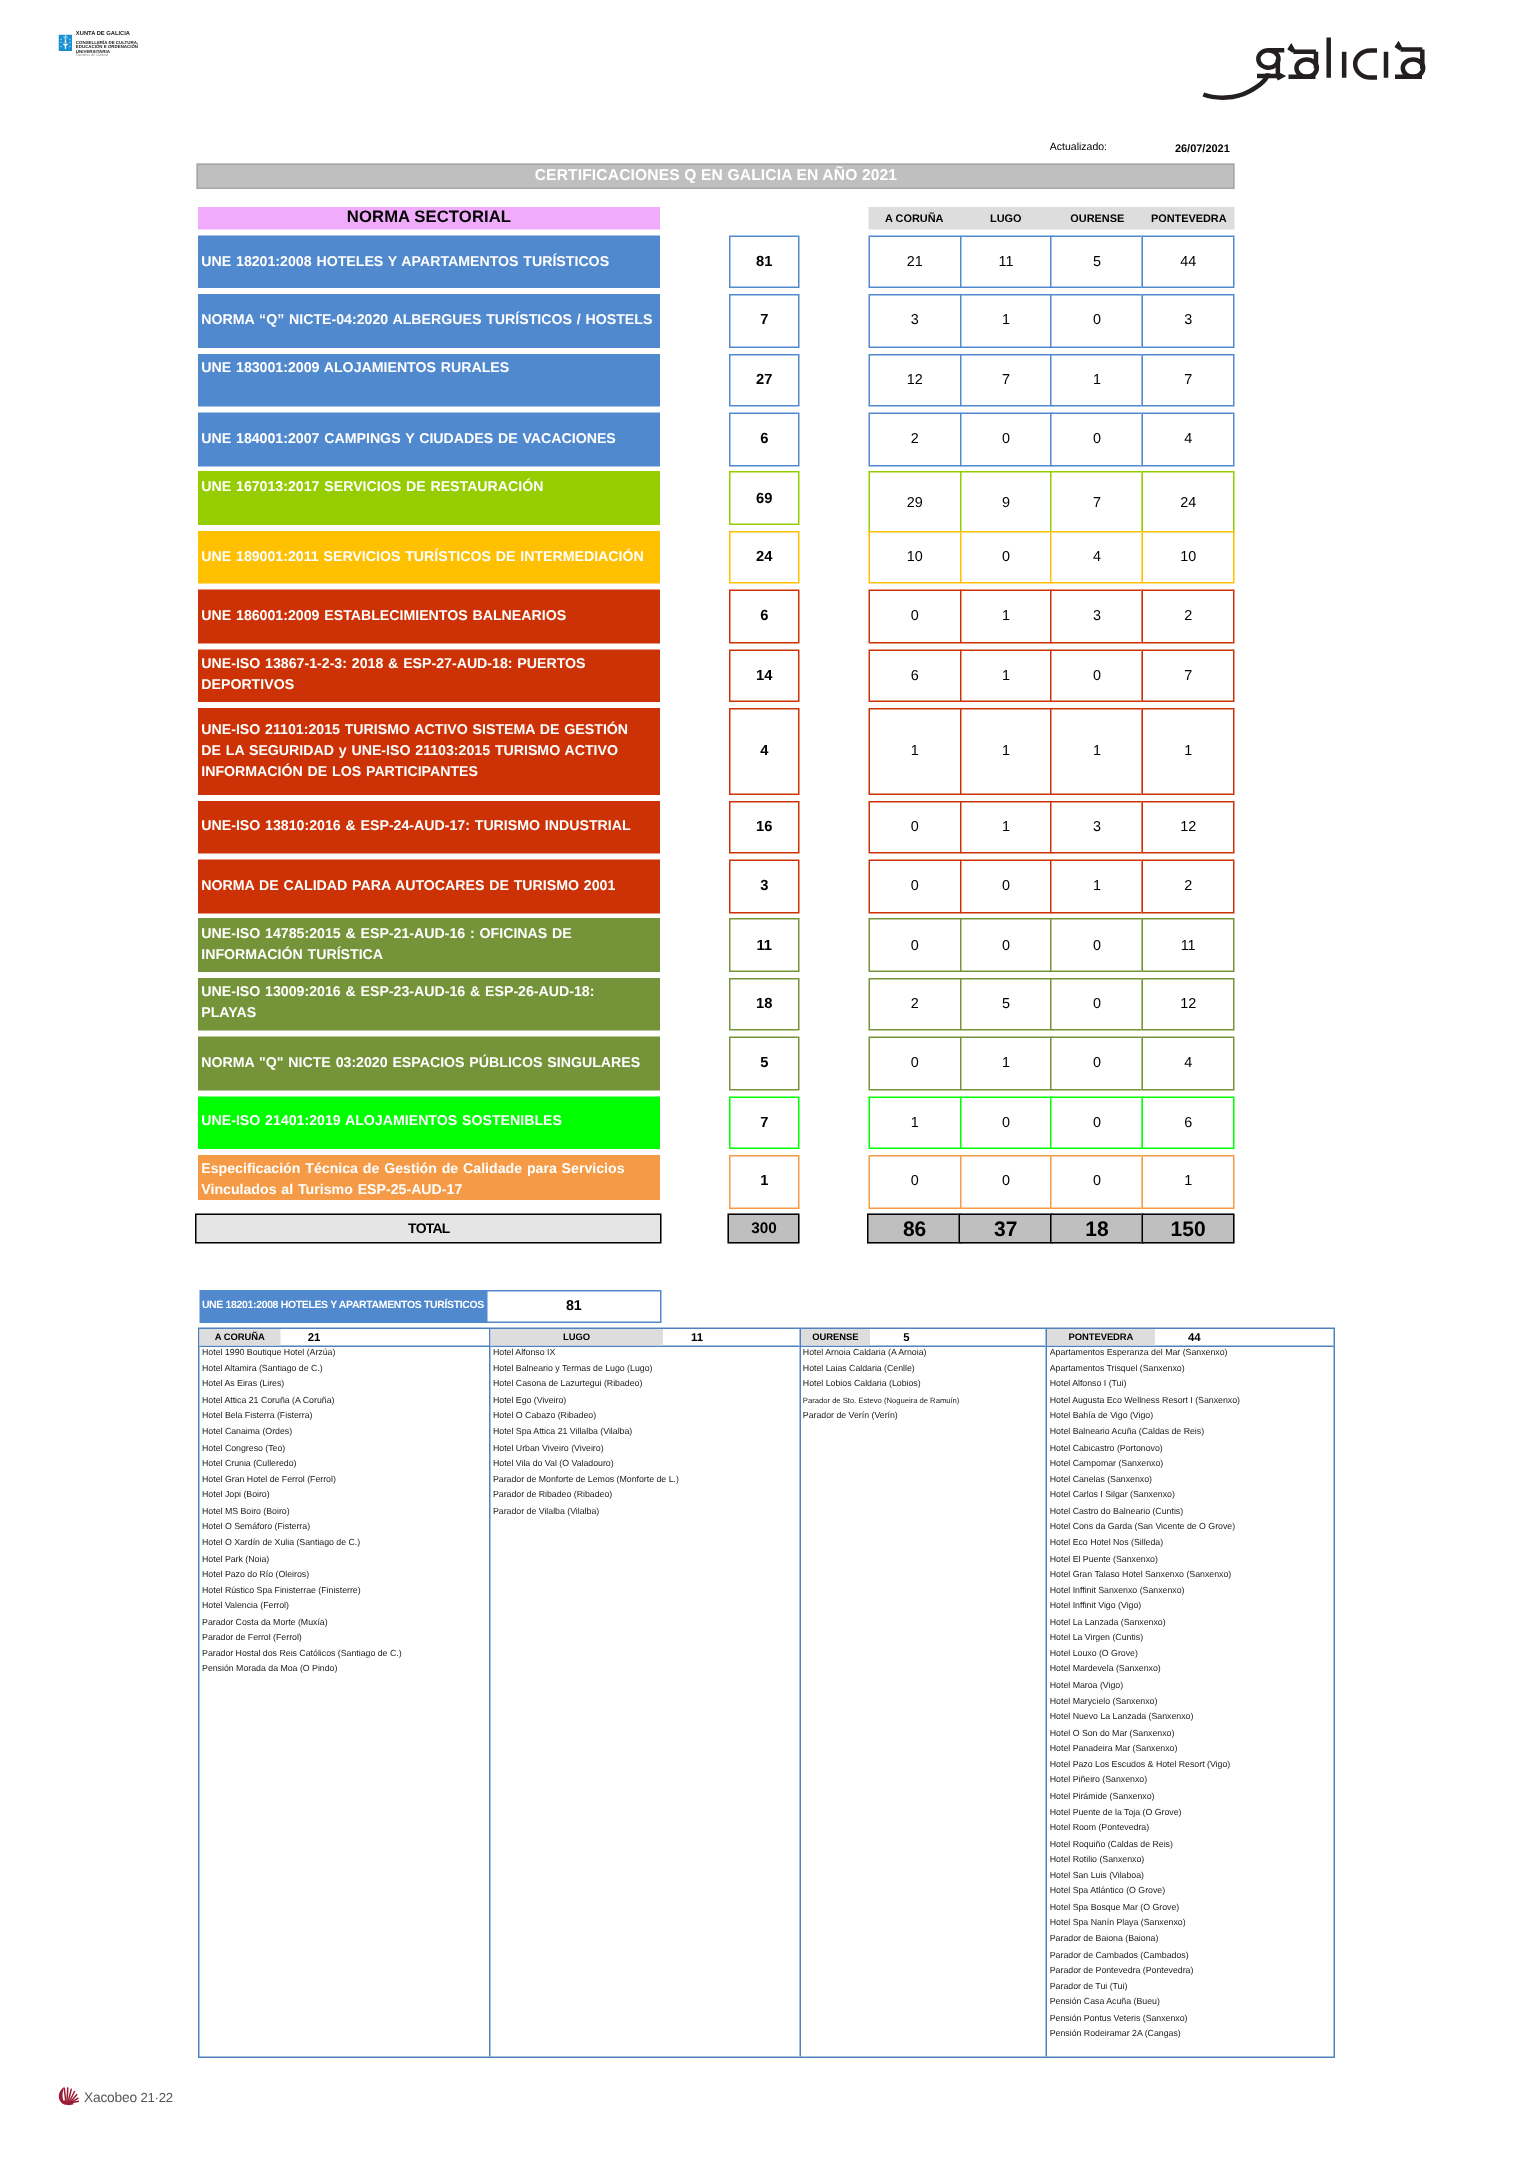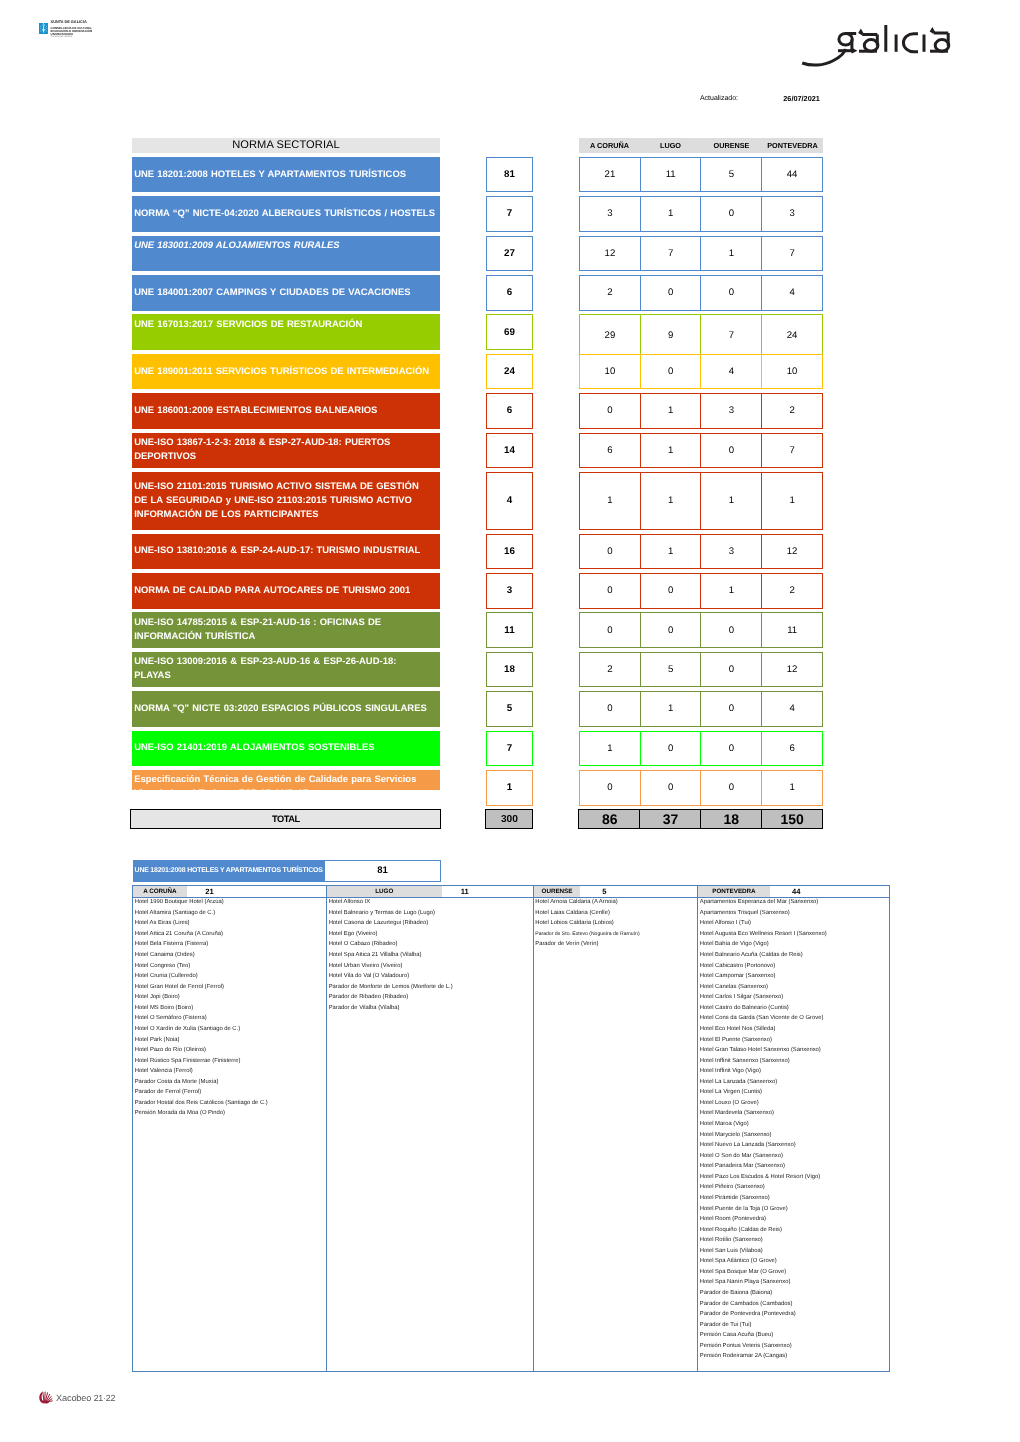--- a/index.html
+++ b/index.html
@@ -30,21 +30,21 @@
 
   .updated{position:absolute;left:699.9px;top:93.5px;font-size:7px;line-height:9px;color:#000;font-weight:400;}
   .updated-val{position:absolute;left:783.3px;top:93.5px;font-size:7.3px;line-height:9px;color:#000;font-weight:700;}
 
   
   .mt-title{position:absolute;left:131.3px;top:109.2px;width:692px;height:17.2px;
     background:#BFBFBF;border:1.4px solid #A6A6A6;box-sizing:border-box;
     color:#ffffff;font-weight:700;font-size:10.4px;line-height:15.4px;text-align:center;
     letter-spacing:0.1px;}
   .mt-normahdr{position:absolute;left:132px;top:137.7px;width:308px;height:15px;
-    background:#e5e5e5;color:#000;font-weight:400;font-size:11.1px;line-height:15.4px;
+    background:#f0abfc;color:#000;font-weight:700;font-size:11.1px;line-height:15.4px;
     text-align:center;letter-spacing:0.07px;}
   .mt-reghdr{position:absolute;left:579px;top:137.7px;width:244px;height:15px;
     background:#DDDDDD;display:flex;}
   .mt-reghdr div{flex:1;text-align:center;font-weight:700;font-size:7.3px;line-height:15.6px;
     color:#000;letter-spacing:-0.02px;}
 
   .mt-rows{position:absolute;left:0;top:0;}
   .nrow{position:absolute;left:132px;width:308px;box-sizing:border-box;
     padding:0 5.0px 0 2.2px;font-weight:700;font-size:9.45px;line-height:14px;
     color:#ffffff;letter-spacing:0;word-spacing:0.6px;
@@ -167,20 +167,21 @@
         <path d="M1482 100 V228"></path>
         <path d="M1300 282 H1480"></path>
         <path d="M1340 100 L1323 70 l-14 22"></path>
       </g>
     </svg>
   </div>
 
   <div class="updated">Actualizado:</div>
   <div class="updated-val">26/07/2021</div>
 
+  <div class="mt-title">CERTIFICACIONES Q EN GALICIA EN AÑO 2021</div>
   <div class="mt-normahdr">NORMA SECTORIAL</div>
   <div class="mt-reghdr" id="reghdr">
       <div>A CORUÑA</div>
       <div>LUGO</div>
       <div>OURENSE</div>
       <div>PONTEVEDRA</div>
     </div>
   <div class="mt-rows" id="mtrows">
       <div class="nrow" style="top: 156.8px; height: 35.5px; background: rgb(81, 137, 207); color: rgb(255, 255, 255);">UNE 18201:2008 HOTELES Y APARTAMENTOS TURÍSTICOS</div>
       <div class="trow" style="top: 156.8px; height: 35.5px; border-color: rgb(81, 137, 207);">81</div>
@@ -191,21 +192,21 @@
         <span style="border-color: rgb(81, 137, 207);">44</span>
       </div>
       <div class="nrow" style="top: 196.2px; height: 35.5px; background: rgb(81, 137, 207); color: rgb(255, 255, 255);">NORMA “Q” NICTE-04:2020 ALBERGUES TURÍSTICOS / HOSTELS</div>
       <div class="trow" style="top: 196.2px; height: 35.5px; border-color: rgb(81, 137, 207);">7</div>
       <div class="rrow" style="top: 196.2px; height: 35.5px;">
         <span style="border-color: rgb(81, 137, 207);">3</span>
         <span style="border-color: rgb(81, 137, 207);">1</span>
         <span style="border-color: rgb(81, 137, 207);">0</span>
         <span style="border-color: rgb(81, 137, 207);">3</span>
       </div>
-      <div class="nrow top" style="top: 235.6px; height: 35.5px; background: rgb(81, 137, 207); color: rgb(255, 255, 255); font-style: italic;">UNE 183001:2009 ALOJAMIENTOS RURALES</div>
+      <div class="nrow top" style="top: 235.6px; height: 35.5px; background: rgb(81, 137, 207); color: rgb(255, 255, 255);">UNE 183001:2009 ALOJAMIENTOS RURALES</div>
       <div class="trow" style="top: 235.6px; height: 35.5px; border-color: rgb(81, 137, 207);">27</div>
       <div class="rrow" style="top: 235.6px; height: 35.5px;">
         <span style="border-color: rgb(81, 137, 207);">12</span>
         <span style="border-color: rgb(81, 137, 207);">7</span>
         <span style="border-color: rgb(81, 137, 207);">1</span>
         <span style="border-color: rgb(81, 137, 207);">7</span>
       </div>
       <div class="nrow" style="top: 275px; height: 35.5px; background: rgb(81, 137, 207); color: rgb(255, 255, 255);">UNE 184001:2007 CAMPINGS Y CIUDADES DE VACACIONES</div>
       <div class="trow" style="top: 275px; height: 35.5px; border-color: rgb(81, 137, 207);">6</div>
       <div class="rrow" style="top: 275px; height: 35.5px;">
@@ -295,21 +296,21 @@
         <span style="border-color: rgb(117, 148, 58);">4</span>
       </div>
       <div class="nrow" style="top: 730.6px; height: 35.5px; background: rgb(0, 255, 0); color: rgb(255, 255, 255);">UNE-ISO 21401:2019 ALOJAMIENTOS SOSTENIBLES</div>
       <div class="trow" style="top: 730.6px; height: 35.5px; border-color: rgb(0, 255, 0);">7</div>
       <div class="rrow" style="top: 730.6px; height: 35.5px;">
         <span style="border-color: rgb(0, 255, 0);">1</span>
         <span style="border-color: rgb(0, 255, 0);">0</span>
         <span style="border-color: rgb(0, 255, 0);">0</span>
         <span style="border-color: rgb(0, 255, 0);">6</span>
       </div>
-      <div class="nrow top" style="top: 770px; height: 20px; background: rgb(245, 155, 71); color: rgb(255, 255, 255);">Especificación Técnica de Gestión de Calidade para Servicios Vinculados al Turismo ESP-25-AUD-17</div>
+      <div class="nrow top" style="top: 770px; height: 30px; background: rgb(245, 155, 71); color: rgb(255, 255, 255);">Especificación Técnica de Gestión de Calidade para Servicios Vinculados al Turismo ESP-25-AUD-17</div>
       <div class="trow" style="top: 770px; height: 35.5px; border-color: rgb(245, 155, 71);">1</div>
       <div class="rrow" style="top: 770px; height: 35.5px;">
         <span style="border-color: rgb(245, 155, 71);">0</span>
         <span style="border-color: rgb(245, 155, 71);">0</span>
         <span style="border-color: rgb(245, 155, 71);">0</span>
         <span style="border-color: rgb(245, 155, 71);">1</span>
       </div>
       <div class="tot-name" style="top: 809.4px;">TOTAL</div>
       <div class="tot-total" style="top: 809.4px;">300</div>
       <div class="tot-regs" style="top: 809.4px;">

